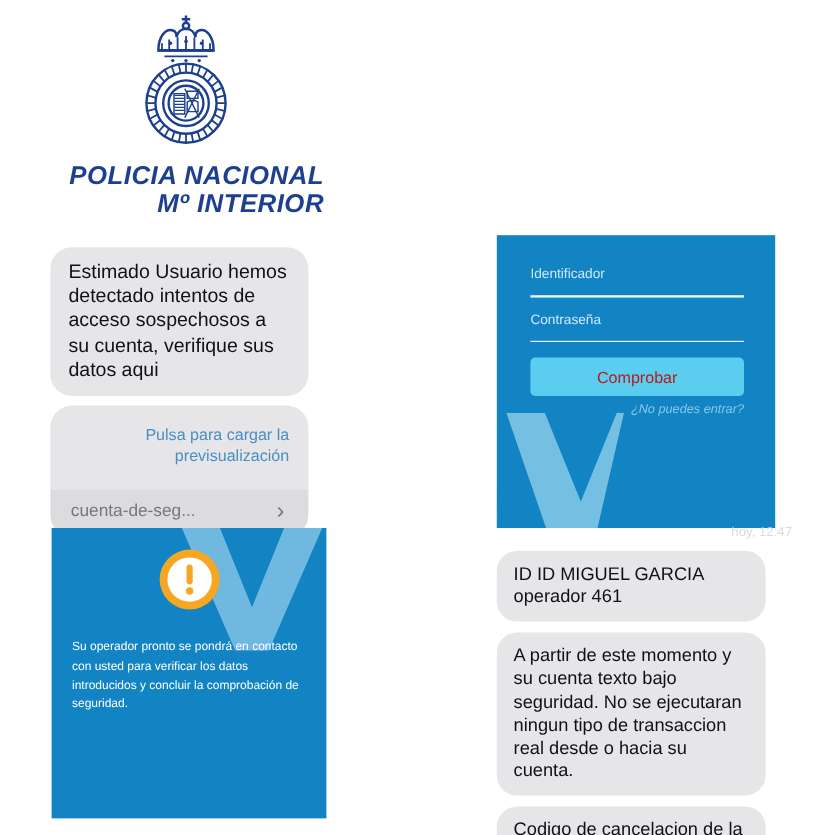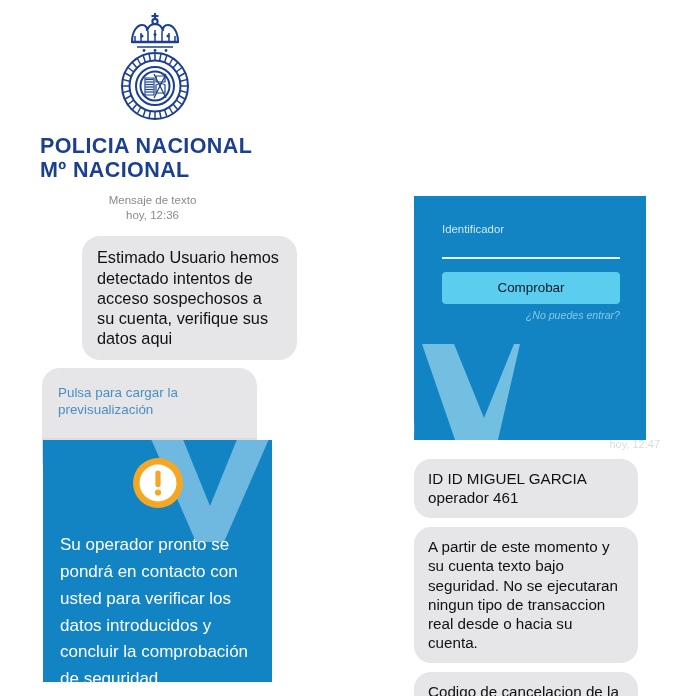--- a/index.html
+++ b/index.html
@@ -15,21 +15,22 @@
     font-family: "Liberation Sans", sans-serif;
     -webkit-font-smoothing: antialiased;
   }
 
   
   #logo-block {
     position: absolute;
     left: 40px;
     top: 8px;
     width: 230px;
-    text-align: left;
+    text-align: right;
+    font-style: italic;
   }
   #crest-wrap {
     width: 130px;
     height: 122px;
     margin: 0 auto;
   }
   #crest-wrap svg { display: block; width: 100%; height: 100%; }
   .logo-line {
     color: #1c3f8f;
     font-weight: bold;
@@ -58,36 +59,36 @@
     background: #e6e6e8;
     color: #111114;
     border-radius: 18px;
     padding: 11px 14px 12px 15px;
     font-size: 16.3px;
     line-height: 1.24;
     width: 215px;
     box-sizing: border-box;
     position: relative;
   }
-  #bubble-main { margin-top: 13px; margin-left: 40px; }
+  #bubble-main { margin-top: 13px; }
 
   
   #preview-bubble {
     margin-top: 8px;
     width: 215px;
     background: #e6e6e8;
     border-radius: 18px;
     overflow: hidden;
     position: relative;
   }
   #preview-caption {
     color: #4a8fc4;
     font-size: 13.4px;
     line-height: 1.25;
-    text-align: left;
+    text-align: right;
     padding: 17px 16px 19px 16px;
   }
   #preview-link-row {
     background: #dcdcde;
     display: flex;
     align-items: center;
     justify-content: space-between;
     padding: 9px 16px 11px 17px;
   }
   #preview-url {
@@ -134,21 +135,21 @@
     top: 16px;
     width: 54px;
     height: 54px;
   }
   #info-text {
     position: absolute;
     left: 17px;
     right: 14px;
     top: 92px;
     color: #ffffff;
-    font-size: 17px;
+    font-size: 10px;
     line-height: 1.58;
   }
 
   
   #login-panel {
     position: absolute;
     left: 414px;
     top: 196px;
     width: 232px;
     height: 244px;
@@ -168,36 +169,36 @@
     right: 26px;
     top: 27px;
   }
   .field {
     margin-bottom: 13px;
     position: relative;
   }
   .field-label {
     color: #cfe8f7;
     font-size: 11.4px;
-    padding-bottom: 22px;
+    padding-bottom: 11px;
   }
   .field-line {
     height: 1.6px;
     background: #e8f4fb;
     width: 100%;
   }
   #comprobar-button {
     margin-top: 3px;
     height: 32px;
     background: #5bcdee;
     border-radius: 4px;
     display: flex;
     align-items: center;
     justify-content: center;
-    color: #0f172a;
+    color: #b91c1c;
     font-size: 13.4px;
     position: relative;
     z-index: 3;
   }
   #forgot-link {
     margin-top: 5px;
     text-align: right;
     color: #86c8e6;
     font-size: 10.6px;
     font-style: italic;
@@ -305,28 +306,24 @@
         <line x1="55.5" y1="81.5" x2="63.5" y2="81.5"></line>
           <line x1="55.5" y1="84" x2="63.5" y2="84"></line>
         <path d="M66 68 l9 0 l0 6 l-9 0 z"></path>
         <path d="M66 77 q5 -3 9 0 l0 8 l-9 0 z"></path>
         <line x1="64" y1="66" x2="76" y2="90"></line>
         <line x1="76" y1="66" x2="64" y2="90"></line>
       </g>
     </svg>
   </div>
   <div class="logo-line" id="logo-line-1">POLICIA NACIONAL</div>
-  <div class="logo-line" id="logo-line-2">Mº NACIONAL</div>
+  <div class="logo-line" id="logo-line-2">Mº INTERIOR</div>
 </div>
 
 <div id="left-thread">
-  <div id="thread-meta">
-    <div>Mensaje de texto</div>
-    <div>hoy, 12:36</div>
-  </div>
 
   <div class="bubble-in" id="bubble-main">Estimado Usuario hemos detectado intentos de acceso sospechosos a su cuenta, verifique sus datos aqui</div>
 
   <div id="preview-bubble">
     <div id="preview-caption">Pulsa para cargar la previsualización</div>
     <div id="preview-link-row">
       <span id="preview-url">cuenta-de-seg...</span>
       <span id="preview-chevron">›</span>
     </div>
     <svg id="bubble-tail" viewBox="0 0 17 18" xmlns="http://www.w3.org/2000/svg">
@@ -356,20 +353,24 @@
       <path d="M30 0 L62 0 L92 74 L122 0 L128 0 L100 122 L72 122 Z"></path>
       <path d="M0 12 C16 28 24 60 22 96 L0 96 Z"></path>
     </g>
   </svg>
 
   <div id="login-fields">
     <div class="field">
       <div class="field-label">Identificador</div>
       <div class="field-line"></div>
     </div>
+    <div class="field">
+      <div class="field-label">Contraseña</div>
+      <div class="field-line"></div>
+    </div>
     <div id="comprobar-button">Comprobar</div>
     <div id="forgot-link">¿No puedes entrar?</div>
   </div>
 </div>
 
 <div id="right-thread">
   <div id="right-meta">hoy, 12:47</div>
   <div class="bubble-r" id="r-bubble-1">ID ID MIGUEL GARCIA operador 461</div>
   <div class="bubble-r" id="r-bubble-2">A partir de este momento y su cuenta texto bajo seguridad. No se ejecutaran ningun tipo de transaccion real desde o hacia su cuenta.</div>
   <div class="bubble-r" id="r-bubble-3">Codigo de cancelacion de la transaccion no autorizada: 3L532</div>

